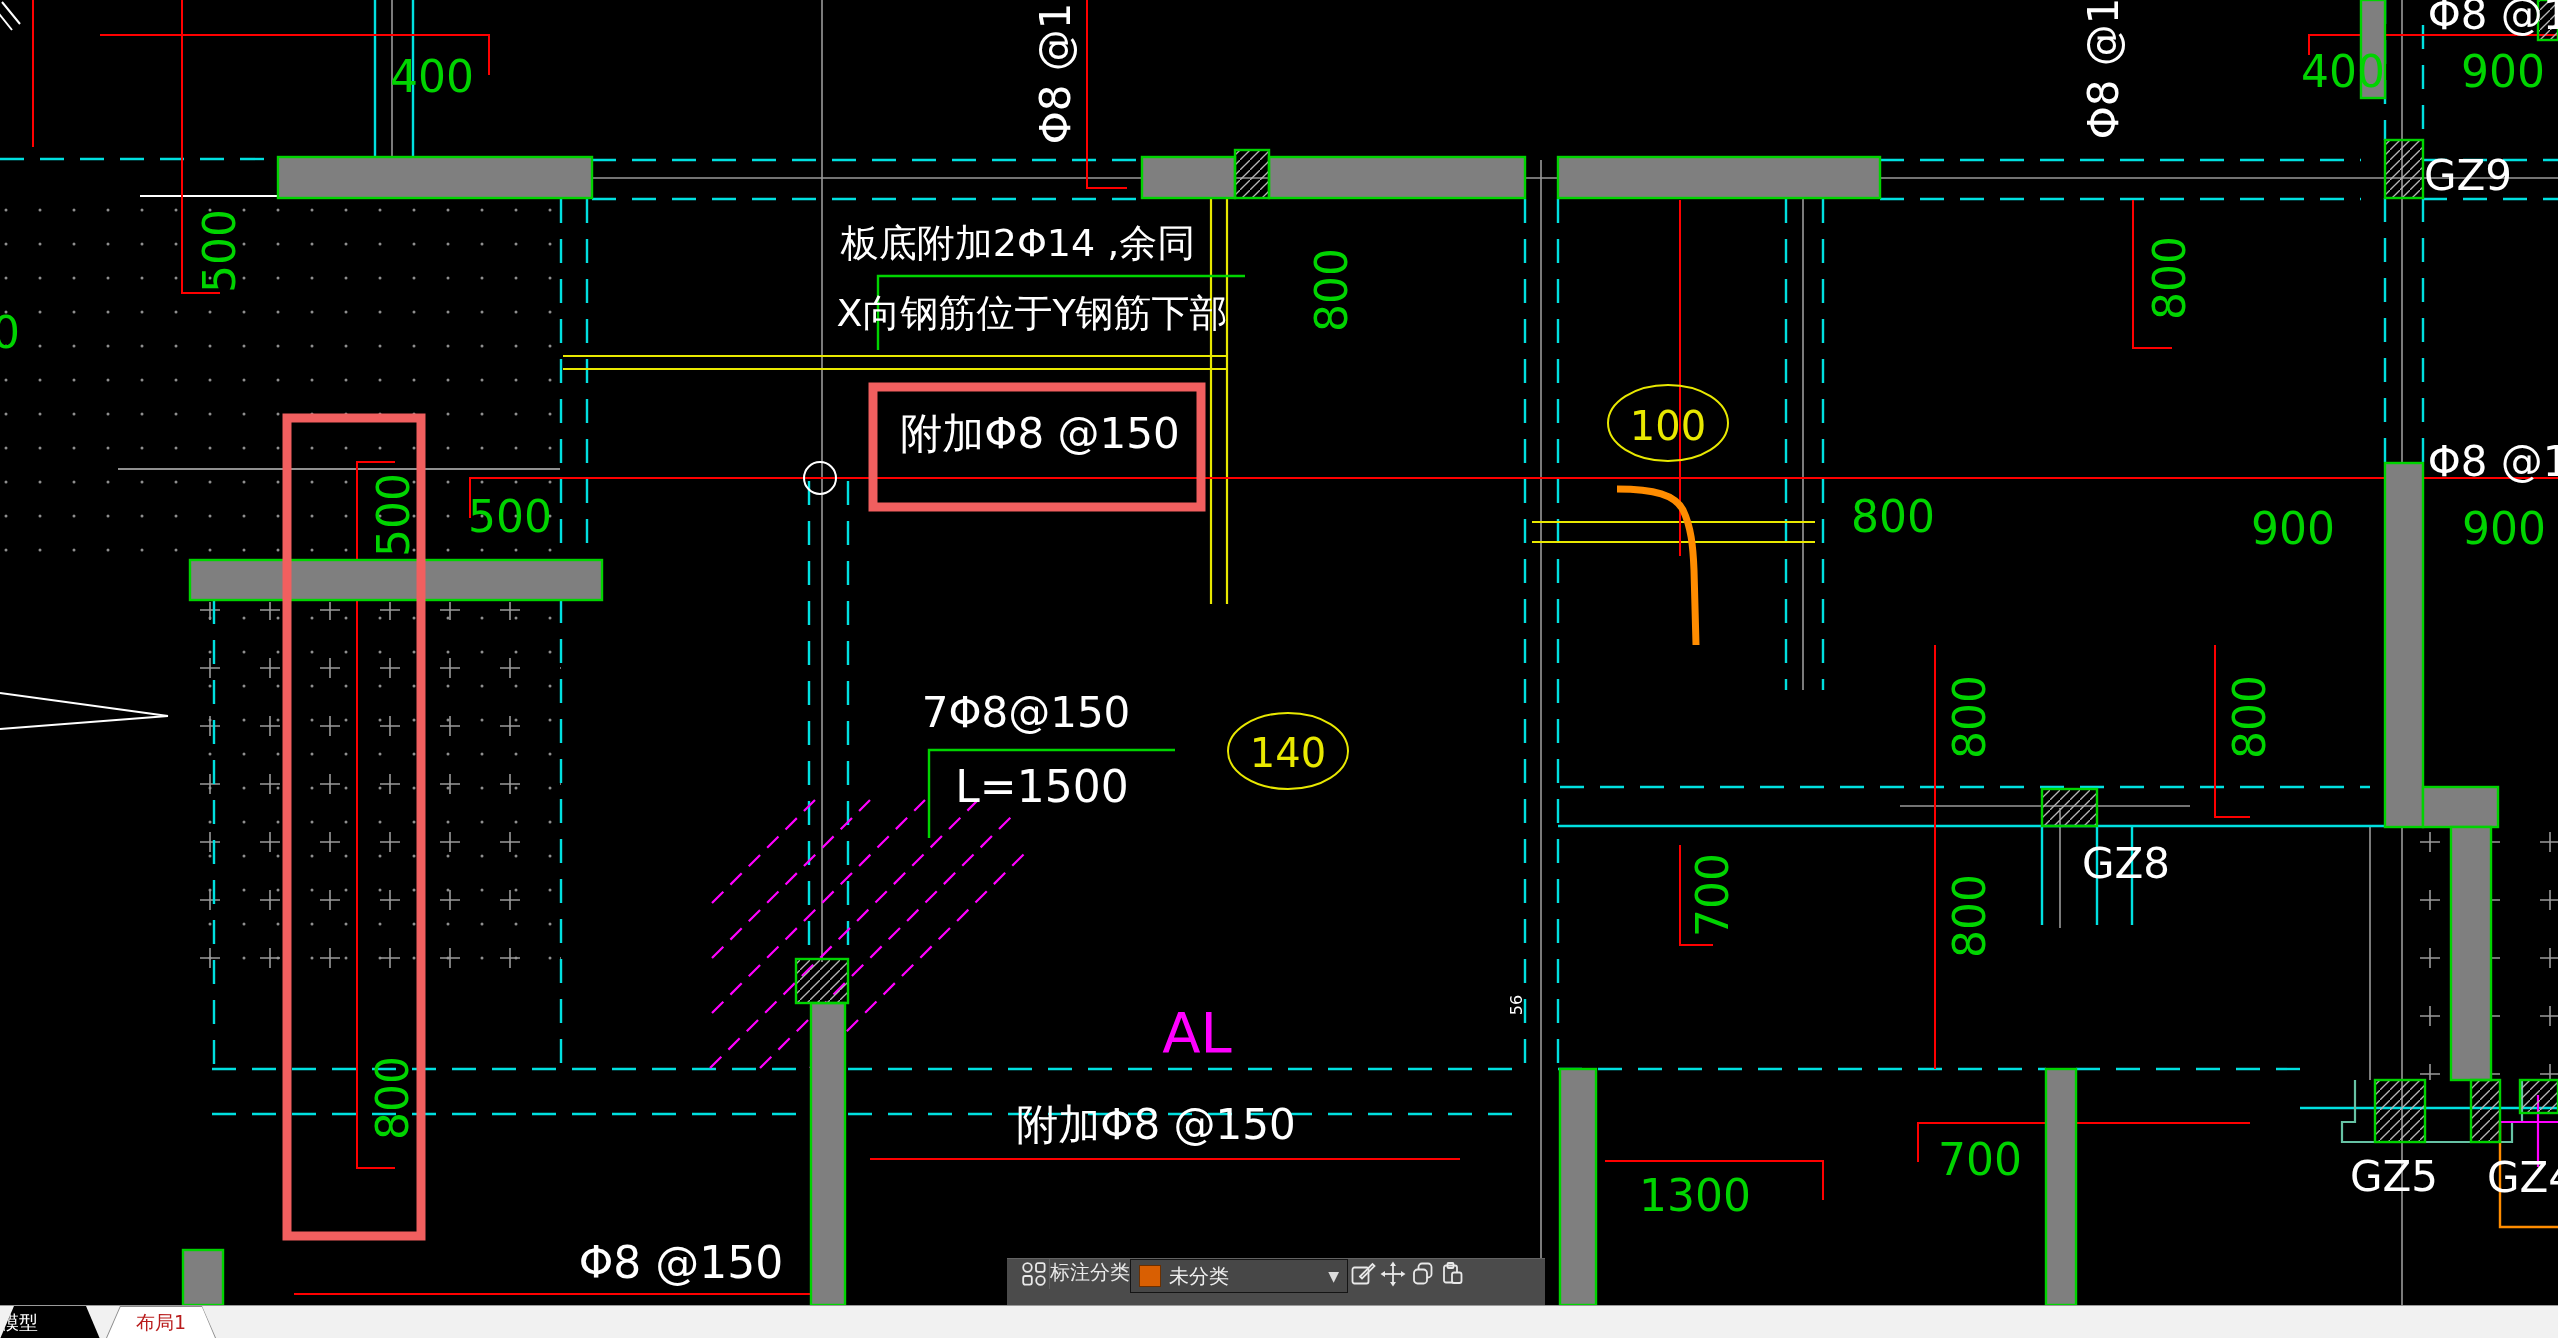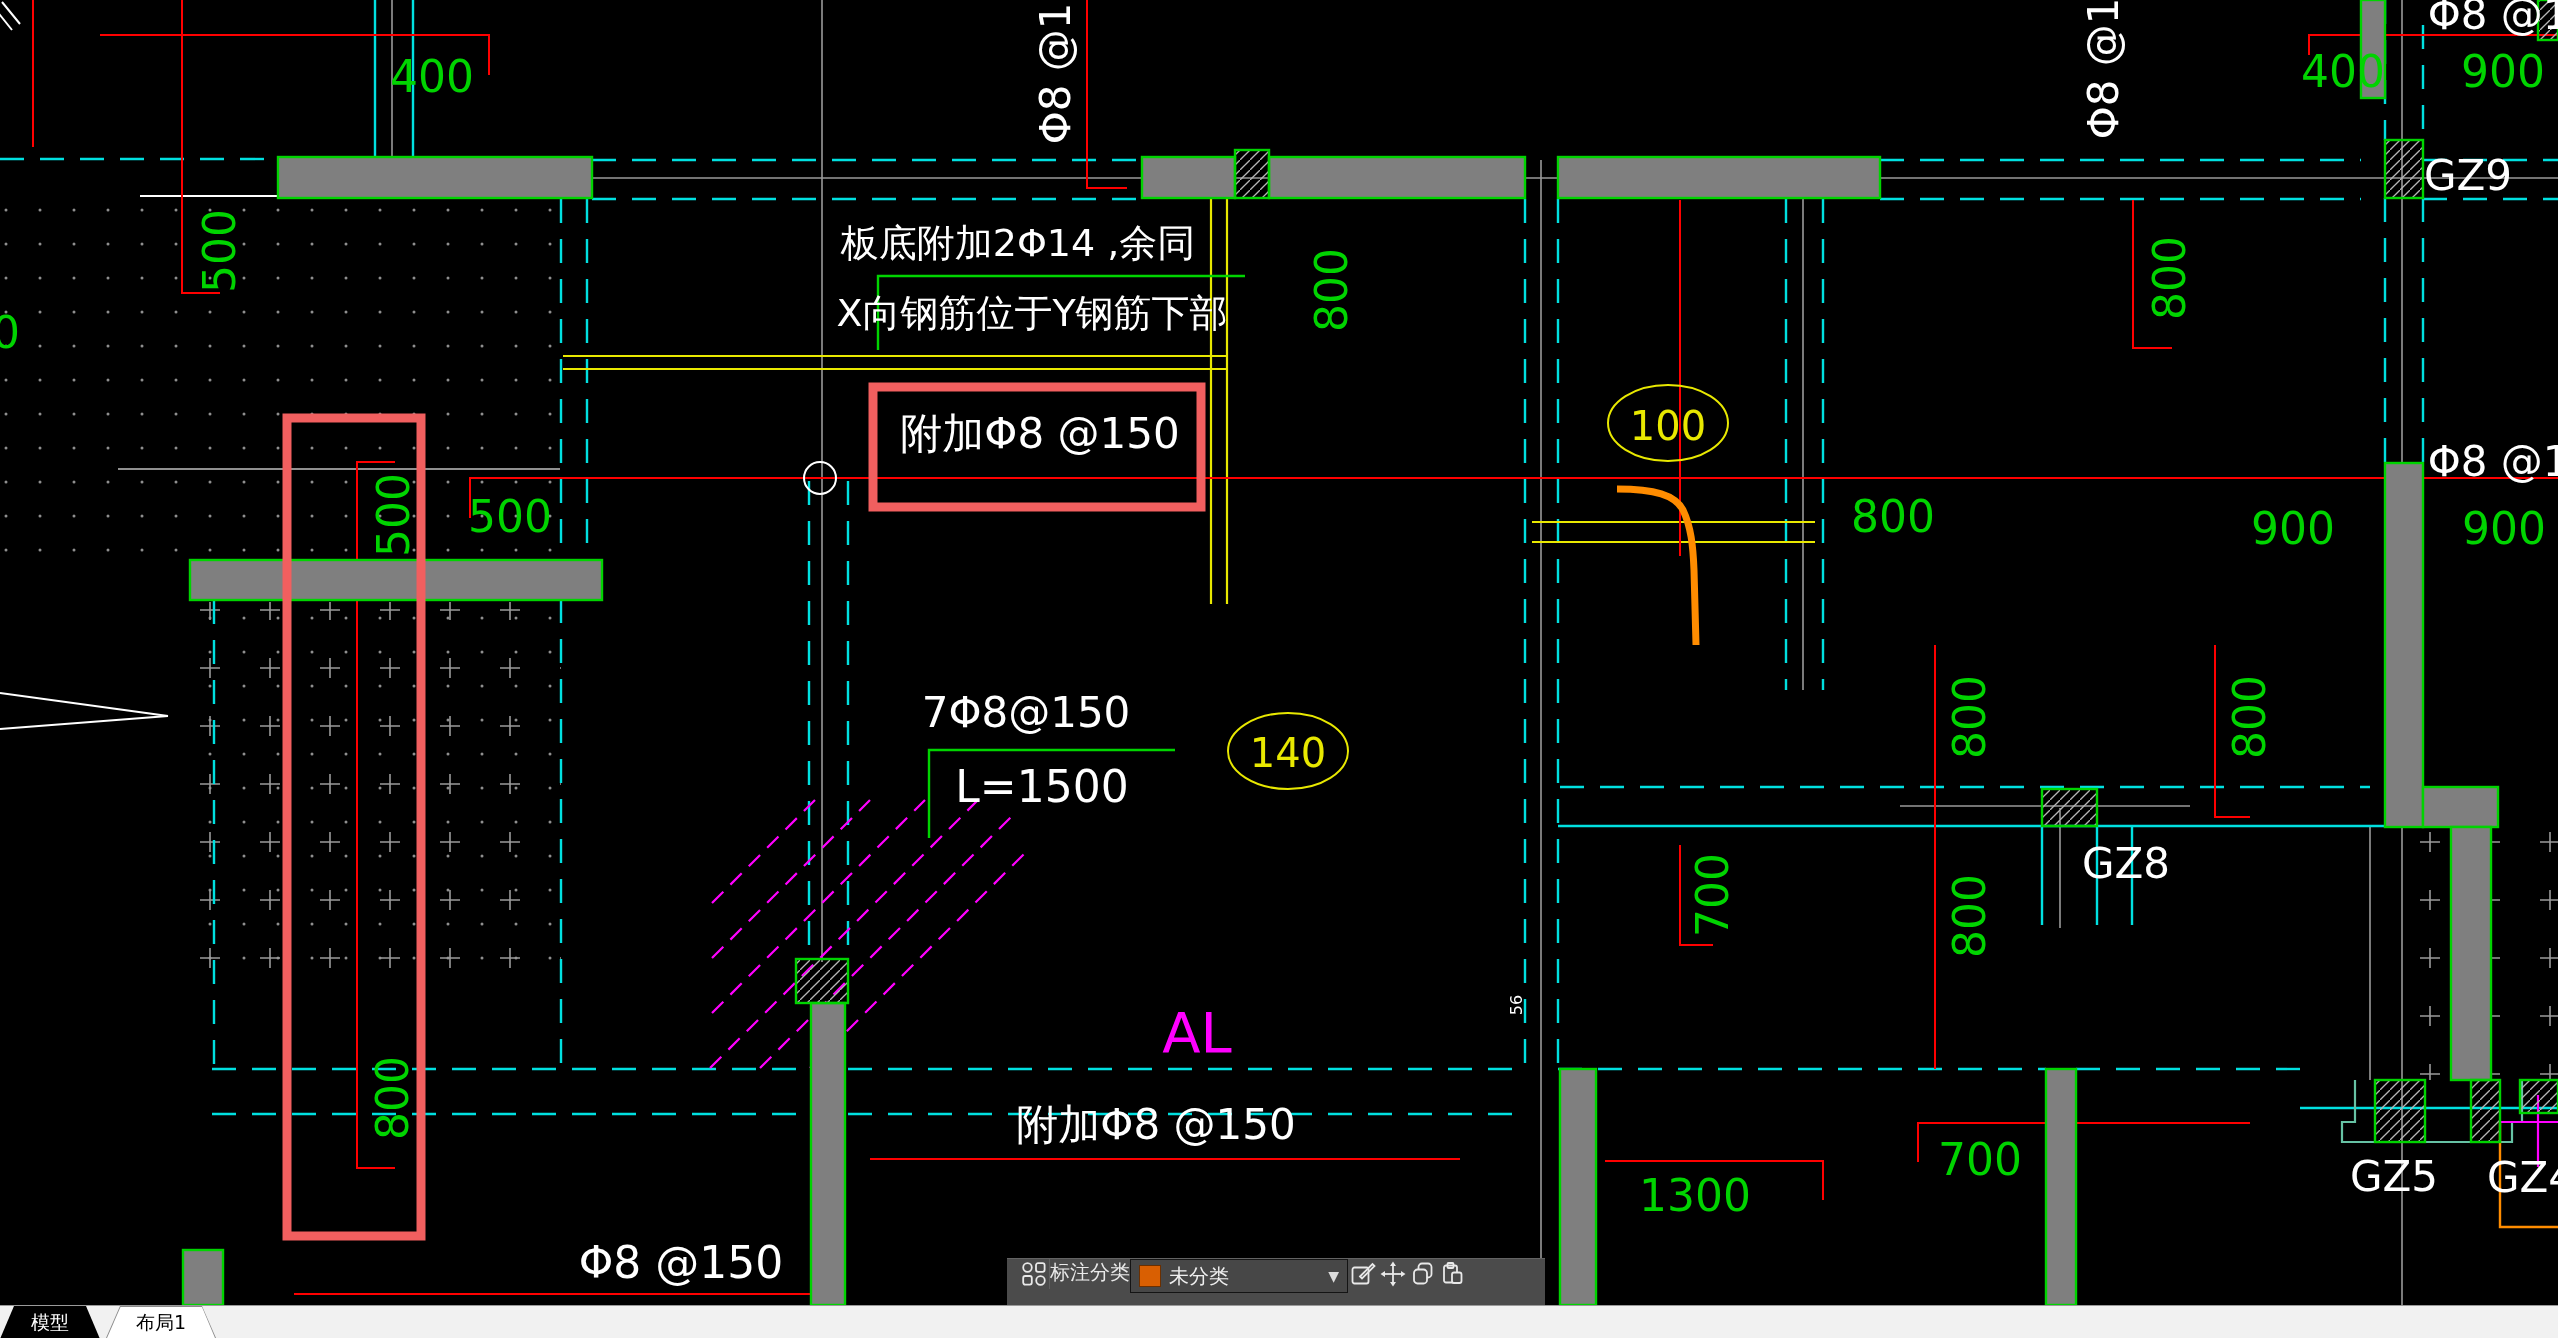--- a/index.html
+++ b/index.html
@@ -15,27 +15,27 @@
   .tb-label{color:#e9e9e9;font-size:20px;white-space:nowrap;}
   .tb-icon{width:30px;height:30px;display:flex;align-items:center;justify-content:center;cursor:pointer;}
   #dropdown{flex:0 0 auto;width:218px;height:34px;background:#474747;border:1px solid #141414;
     display:flex;align-items:center;gap:8px;padding:16px 8px;box-sizing:border-box;cursor:pointer;}
   #swatch{width:20px;height:20px;border:1px solid #6b2f00;flex:0 0 auto;}
   #dd-value{color:#efefef;font-size:20px;flex:1;}
   #dd-caret{color:#dcdcdc;font-size:14px;flex:0 0 auto;}
   
   #tabbar{position:absolute;left:0;top:1305px;width:2558px;height:33px;background:#f1f1f1;
     border-top:1px solid #9a9a9a;box-sizing:border-box;display:flex;align-items:stretch;}
-  .tab{height:33px;display:flex;align-items:center;justify-content:center;
+  .tab{height:33px;display:flex;align-items:center;justify-content:flex-start;
        font-size:19px;cursor:pointer;}
   #tab-model{width:100px;background:#000;color:#fff;
     clip-path:polygon(14px 0,86px 0,100% 100%,0 100%);}
   .tab-outer{width:110px;background:#8a8a8a;clip-path:polygon(14px 0,96px 0,100% 100%,0 100%);
     display:flex;align-items:stretch;cursor:pointer;margin-left:6px;}
-  #tab-layout{width:108px;margin:1px 1px 0 1px;background:#fff;color:#000000;
+  #tab-layout{width:108px;margin:1px 1px 0 1px;background:#fff;color:#b91c1c;
     clip-path:polygon(13.5px 0,95px 0,100% 100%,0 100%);
     display:flex;align-items:center;justify-content:center;font-size:19px;}
 </style>
 </head>
 <body>
 
 <div id="canvas-wrap">
 <svg width="2558" height="1305" viewBox="0 0 2558 1305">
   <defs>
     <pattern id="hatch" width="10" height="10" patternUnits="userSpaceOnUse">

